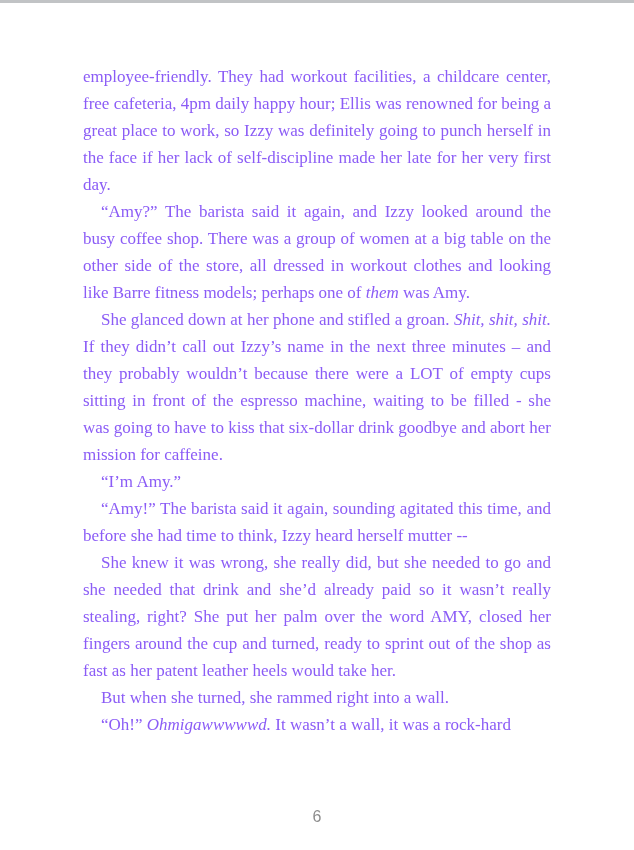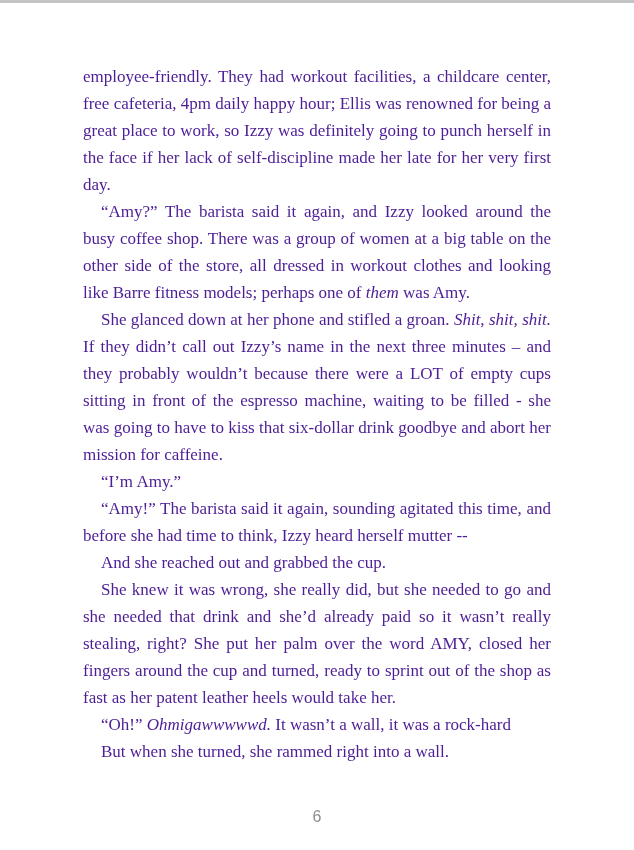--- a/index.html
+++ b/index.html
@@ -23,21 +23,21 @@
     background: #c1c3c5;
   }
   .text-block {
     position: absolute;
     top: 63px;
     left: 83px;
     width: 468px;
     font-family: "Liberation Serif", serif;
     font-size: 17px;
     line-height: 27px;
-    color: #4c1d95;
+    color: #8b5cf6;
     text-align: justify;
     text-justify: inter-word;
   }
   .text-block p {
     margin: 0;
     padding: 0;
   }
   .text-block p.indent {
     text-indent: 18px;
   }
@@ -59,19 +59,18 @@
 <body>
 
 <div class="page">
   <div class="top-bar"></div>
   <div class="text-block">
       <p class=""><span>employee-friendly. They had workout facilities, a childcare center, free cafeteria, 4pm daily happy hour; Ellis was renowned for being a great place to work, so Izzy was definitely going to punch herself in the face if her lack of self-discipline made her late for her very first day.</span></p>
       <p class="indent"><span>“Amy?” The barista said it again, and Izzy looked around the busy coffee shop. There was a group of women at a big table on the other side of the store, all dressed in workout clothes and looking like Barre fitness models; perhaps one of </span><em>them</em><span> was Amy.</span></p>
       <p class="indent"><span>She glanced down at her phone and stifled a groan. </span><em>Shit, shit, shit.</em><span> If they didn’t call out Izzy’s name in the next three minutes – and they probably wouldn’t because there were a LOT of empty cups sitting in front of the espresso machine, waiting to be filled - she was going to have to kiss that six-dollar drink goodbye and abort her mission for caffeine.</span></p>
       <p class="indent"><span>“I’m Amy.”</span></p>
       <p class="indent"><span>“Amy!” The barista said it again, sounding agitated this time, and before she had time to think, Izzy heard herself mutter --</span></p>
-      <p class="indent"><span>And she reached out and grabbed the cup.</span></p>
       <p class="indent"><span>She knew it was wrong, she really did, but she needed to go and she needed that drink and she’d already paid so it wasn’t really stealing, right? She put her palm over the word AMY, closed her fingers around the cup and turned, ready to sprint out of the shop as fast as her patent leather heels would take her.</span></p>
+      <p class="indent"><span>But when she turned, she rammed right into a wall.</span></p>
       <p class="indent"><span>“Oh!” </span><em>Ohmigawwwwwd.</em><span> It wasn’t a wall, it was a rock-hard</span></p>
-      <p class="indent"><span>But when she turned, she rammed right into a wall.</span></p>
     </div>
   <div class="page-number">6</div>
 </div>
 
 </body></html>

